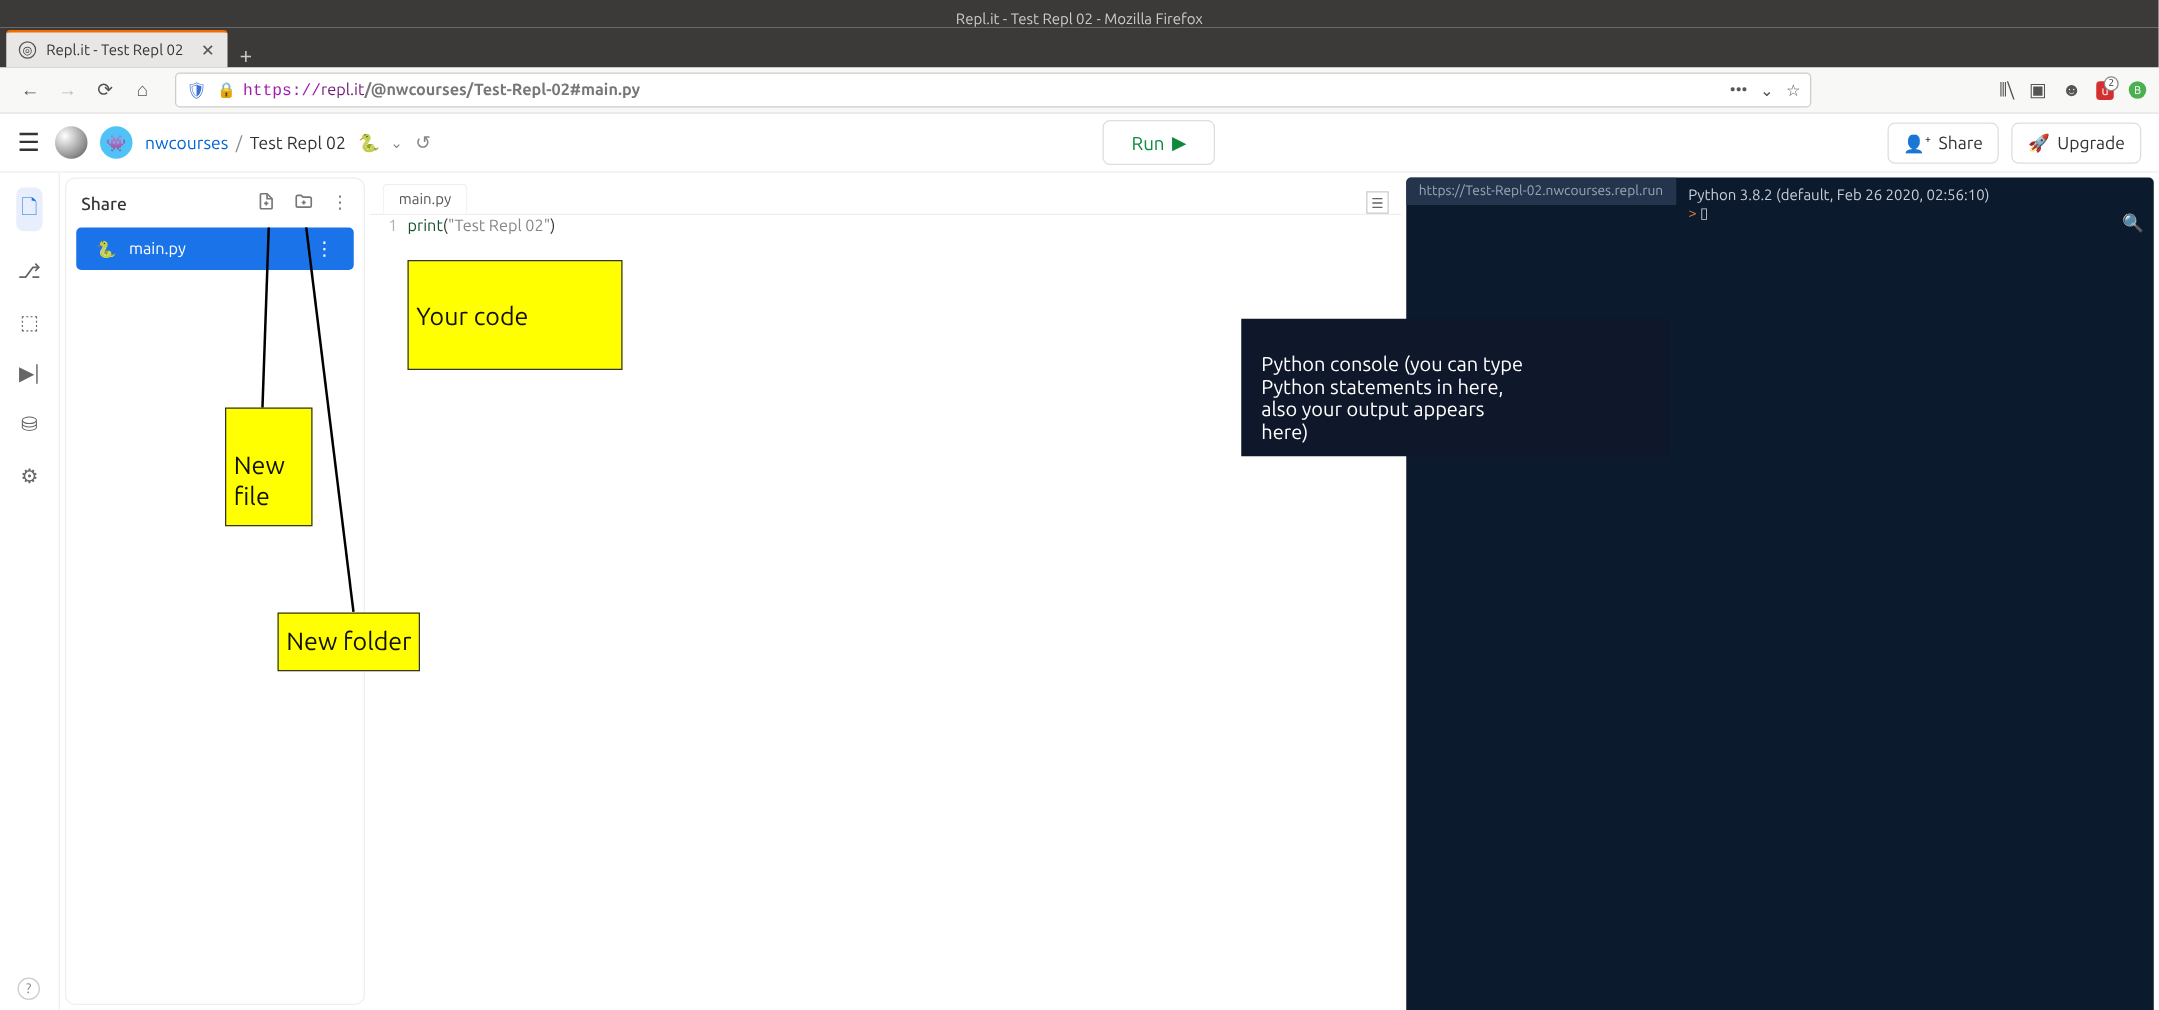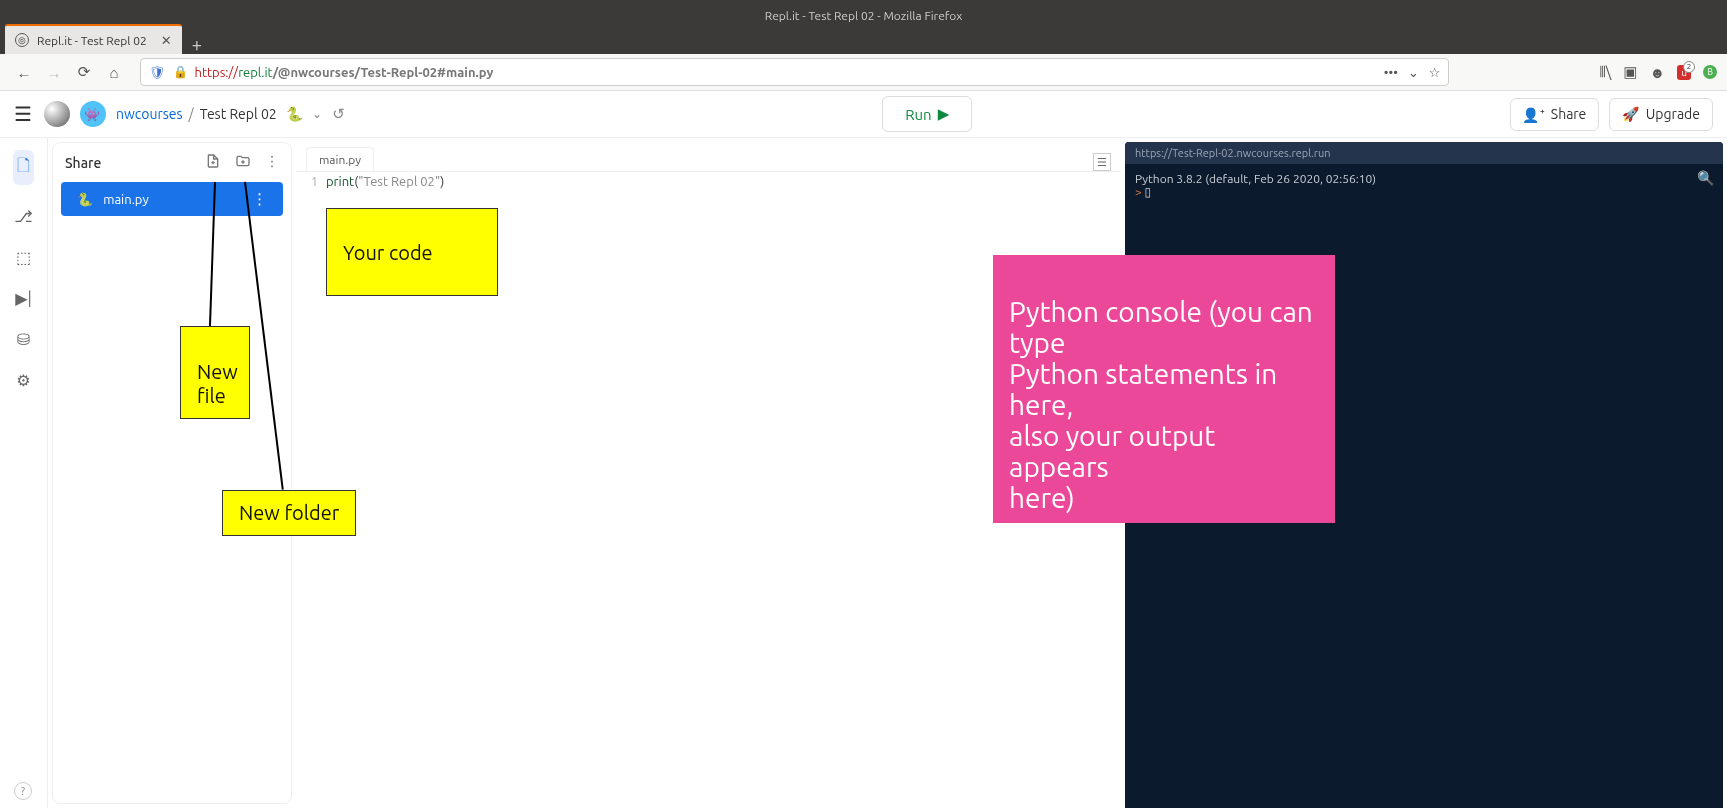--- a/index.html
+++ b/index.html
@@ -15,22 +15,22 @@
 .tab .close { margin-left: 14px; color: #555; font-size: 13px; }
 .newtab { color: #ccc; padding: 0 10px; font-size: 18px; }
 
 
 .browser-bar { background: #f8f8f6; height: 37px; display: flex; align-items: center; padding: 0 10px; border-bottom: 1px solid #ddd; }
 .nav-btn { width: 28px; height: 28px; display: flex; align-items: center; justify-content: center; color: #555; font-size: 15px; margin-right: 2px; border-radius: 4px; }
 .nav-btn.dim { color: #bbb; }
 .urlbar { flex: 1; margin: 0 140px 0 10px; height: 28px; background: #fff; border: 1px solid #ccc; border-radius: 4px; display: flex; align-items: center; padding: 0 8px; font-size: 13px; }
 .urlbar .shield { color: #3b6fd4; margin-right: 8px; }
 .urlbar .lock { color: #5a5a5a; margin-right: 6px; font-size: 12px; }
-.urlbar .proto { color: #b91c1c; }
-.urlbar .domain { color: #15803d; }
+.urlbar .proto { color: #a21caf; font-family: Liberation Mono, monospace; }
+.urlbar .domain { color: #701a75; }
 .urlbar .path { color: #777; font-weight: bold; }
 .urlbar .right { margin-left: auto; display: flex; align-items: center; gap: 10px; color: #555; }
 .rtool { display: flex; align-items: center; gap: 12px; color: #555; margin-left: 10px; }
 .rtool .icn { font-size: 15px; }
 .badge-red { background: #d32f2f; color: #fff; font-size: 10px; padding: 2px 4px; border-radius: 3px; position: relative; }
 .badge-red::after { content: "2"; position: absolute; top: -4px; right: -4px; background: #fff; color: #333; font-size: 8px; border-radius: 50%; width: 10px; height: 10px; display:flex; align-items:center; justify-content:center; border:1px solid #888;}
 .badge-green { background: #4caf50; color: #fff; width: 14px; height: 14px; border-radius: 50%; font-size: 9px; display: inline-flex; align-items: center; justify-content: center; }
 
 
 .app { background: #fff; height: calc(808px - 22px - 32px - 37px); display: flex; flex-direction: column; }
@@ -67,30 +67,30 @@
 .ed-tab { background: #fff; border: 1px solid #eee; border-bottom: none; padding: 5px 12px; font-size: 12px; color: #555; border-radius: 4px 4px 0 0; }
 .ed-menu { margin-left: auto; margin-right: 10px; color: #666; width: 18px; height: 18px; border: 1px solid #ccc; display: flex; align-items:center; justify-content:center; font-size:11px; }
 .code-area { flex: 1; background: #fff; font-family: "Menlo", "Consolas", monospace; font-size: 13px; padding-top: 2px; display: flex; }
 .lineno { width: 30px; text-align: right; color: #b0b0b0; padding-right: 8px; }
 .code { flex: 1; }
 .kw { color: #14532d; }
 .str { color: #888; }
 .pun { color: #333; }
 
 
-.console { width: 598px; margin: 4px 4px 0 4px; background: #0b1a2d; border-radius: 4px 4px 0 0; display: flex; flex-direction: column; color: #c9cfd6; font-family: monospace; font-size: 12px; position: relative; overflow: hidden; }
+.console { width: 598px; margin: 4px 4px 0 4px; background: #0b1a2d; border-radius: 4px 4px 0 0; display: flex; color: #c9cfd6; font-family: monospace; font-size: 12px; position: relative; overflow: hidden; }
 .console-url { background: #24344c; height: 22px; display: flex; align-items: center; padding: 0 10px; font-size: 11px; color: #9aa5b8; }
 .console-body { padding: 8px 10px; }
 .prompt-caret { color: #d97b3e; }
 .search-ic { position: absolute; right: 8px; top: 28px; color: #9aa5b8; font-size: 14px; }
 
 
-.annot { position: absolute; background: yellow; color: #111; font-size: 20px; padding: 10px 16px; border: 1px solid #333; z-index: 50; font-family: sans-serif; }
+.annot { position: absolute; background: yellow; color: #111; font-size: 20px; padding: 10px 6px; border: 1px solid #333; z-index: 50; font-family: sans-serif; }
 .annot-line { position: absolute; background: #000; width: 2px; z-index: 40; transform-origin: top left; }
-.annot-console { position: absolute; background: #ec4899; color: #fff; font-size: 28px; padding: 10px 16px; z-index: 50; }
+.annot-console { position: absolute; background: #0f172a; color: #fff; font-size: 16px; padding: 10px 16px; z-index: 50; }
 
 svg.icon { width: 16px; height: 16px; }
 </style>
 </head>
 <body>
 
 <div class="titlebar">
   <span>Repl.it - Test Repl 02 - Mozilla Firefox</span>
 </div>
 

